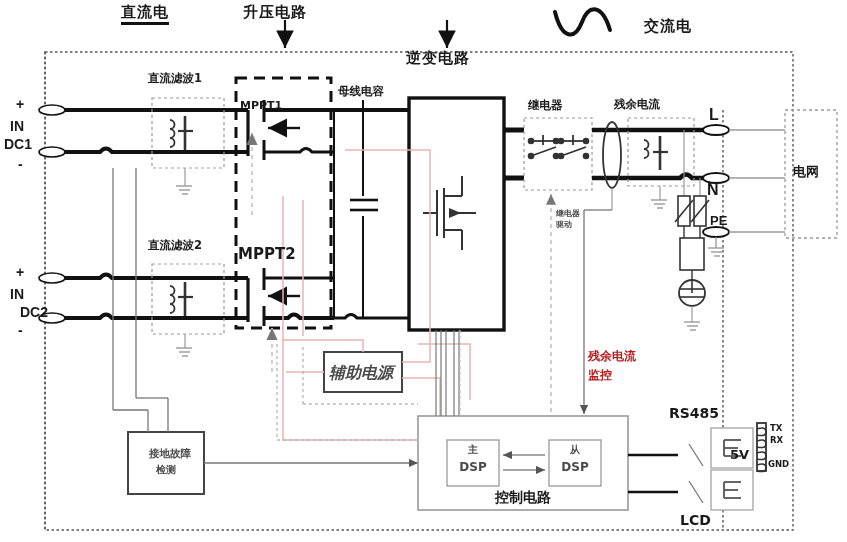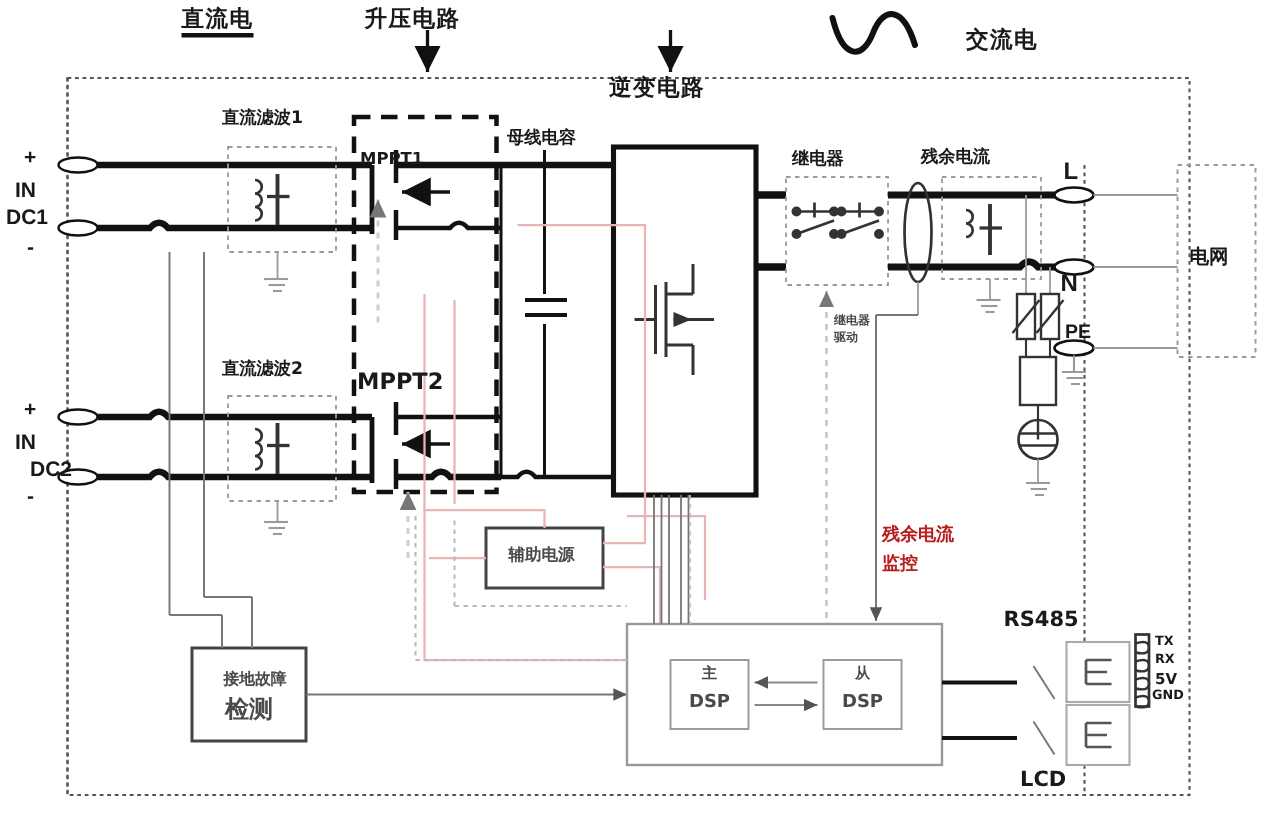--- a/index.html
+++ b/index.html
@@ -299,33 +299,34 @@
   <div class="lbl tiny cn grey" style="left:556px;top:209px;">继电器</div>
   <div class="lbl tiny cn grey" style="left:556px;top:220px;">驱动</div>
   <div class="lbl sub cn" style="left:614px;top:98px;">残余电流</div>
 
   <div class="lbl term" style="left:709px;top:106px;font-size:16px;">L</div>
   <div class="lbl term" style="left:707px;top:181px;font-size:16px;">N</div>
   <div class="lbl term" style="left:710px;top:214px;font-size:13px;">PE</div>
 
   <div class="lbl sub cn" style="left:793px;top:165px;font-size:13px;">电网</div>
 
-  <div class="lbl sub cn grey ctr" style="left:324px;top:364px;width:74px;font-size:11px;">辅助电源</div>
+  <div class="lbl sub cn grey ctr" style="left:324px;top:364px;width:74px;font-size:16px;font-style:italic;">辅助电源</div>
 
   <div class="lbl sub cn grey ctr" style="left:128px;top:447px;width:84px;font-size:10.5px;">接地故障</div>
-  <div class="lbl sub cn grey ctr" style="left:128px;top:464px;width:76px;font-size:16px;">检测</div>
+  <div class="lbl sub cn grey ctr" style="left:128px;top:464px;width:76px;font-size:10px;">检测</div>
 
   <div class="lbl sub cn mid" style="left:588px;top:350px;font-size:12px;">残余电流</div>
   <div class="lbl sub cn mid" style="left:588px;top:369px;font-size:12px;">监控</div>
 
+  <div class="lbl sub cn ctr" style="left:418px;top:489px;width:210px;font-size:14px;">控制电路</div>
   <div class="lbl sub cn grey ctr" style="left:447px;top:444px;width:52px;font-size:10px;">主</div>
   <div class="lbl sub grey ctr" style="left:447px;top:461px;width:52px;font-size:12px;">DSP</div>
   <div class="lbl sub cn grey ctr" style="left:549px;top:444px;width:52px;font-size:10px;">从</div>
   <div class="lbl sub grey ctr" style="left:549px;top:461px;width:52px;font-size:12px;">DSP</div>
 
   <div class="lbl" style="left:669px;top:405px;font-size:14px;font-weight:700;">RS485</div>
   <div class="lbl" style="left:680px;top:512px;font-size:14px;font-weight:700;">LCD</div>
   <div class="lbl tiny" style="left:770px;top:424px;font-size:8.5px;">TX</div>
   <div class="lbl tiny" style="left:770px;top:436px;font-size:8.5px;">RX</div>
-  <div class="lbl tiny" style="left:770px;top:448px;font-size:10px;">5V</div>
+  <div class="lbl tiny" style="left:730px;top:448px;font-size:13px;">5V</div>
   <div class="lbl tiny" style="left:768px;top:460px;font-size:8.5px;">GND</div>
 
 </div>
 
 </body></html>

